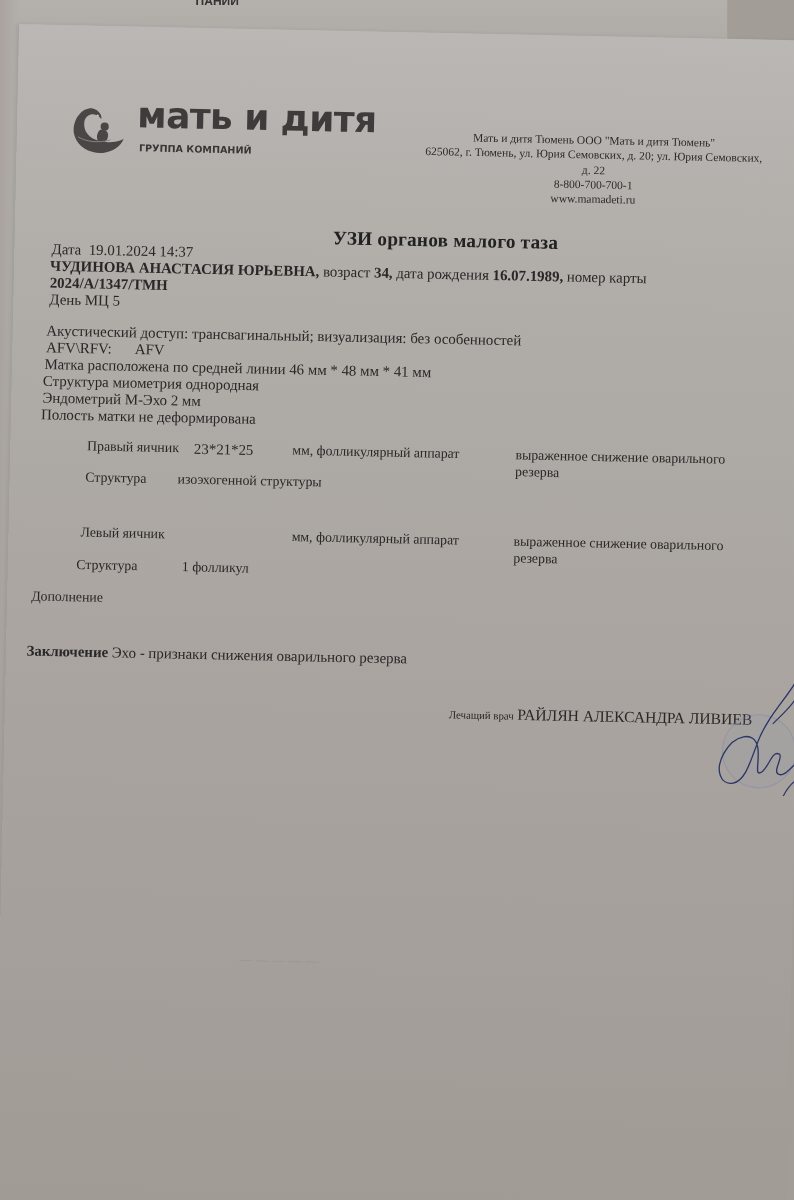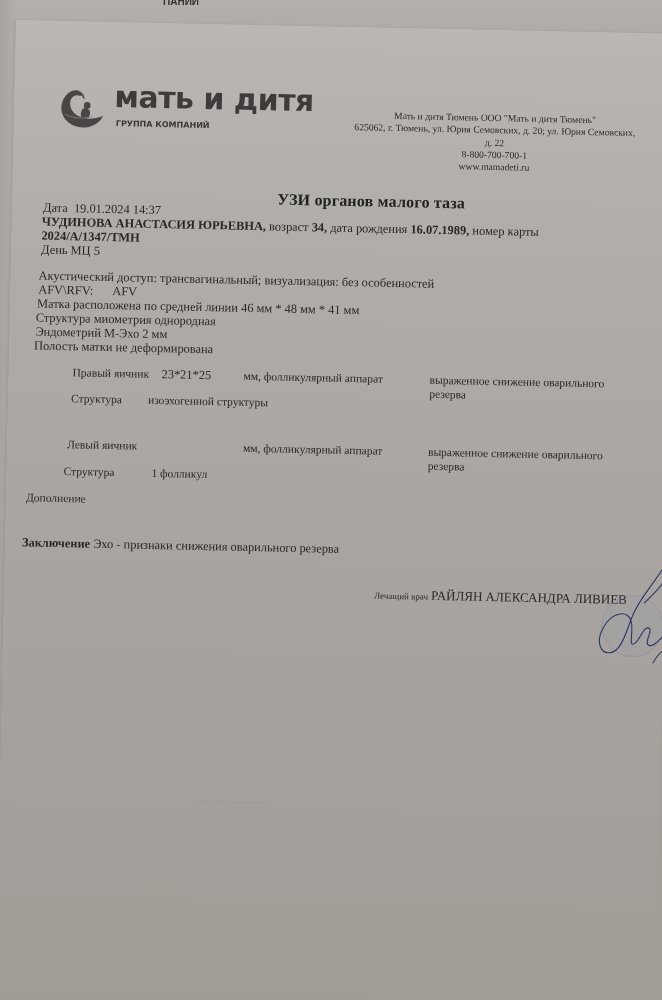--- a/index.html
+++ b/index.html
@@ -3,21 +3,21 @@
   <meta charset="utf-8">
   <style>
     html, body { margin: 0; padding: 0; }
     body {
       width: 662px; height: 1000px; overflow: hidden; position: relative;
       background: #a39d98;
       font-family: "Liberation Serif", serif;
       color: #2a2828;
     }
     .under-sheet {
-      position: absolute; left: 0; top: 0; width: 662px; height: 40px;
+      position: absolute; left: 0; top: 0; width: 606px; height: 40px;
       background: linear-gradient(180deg, #b4b0ac 0%, #aeaaa6 100%);
     }
     .under-sheet-text {
       position: absolute; left: 163px; top: -4px; font-size: 10px; font-weight: bold;
       font-family: "Liberation Sans", sans-serif; color: #333;
     }
     .left-strip {
       position: absolute; left: 0; top: 0; width: 16px; height: 1000px;
       background: linear-gradient(90deg, #a8a39f, #b3afab);
     }

